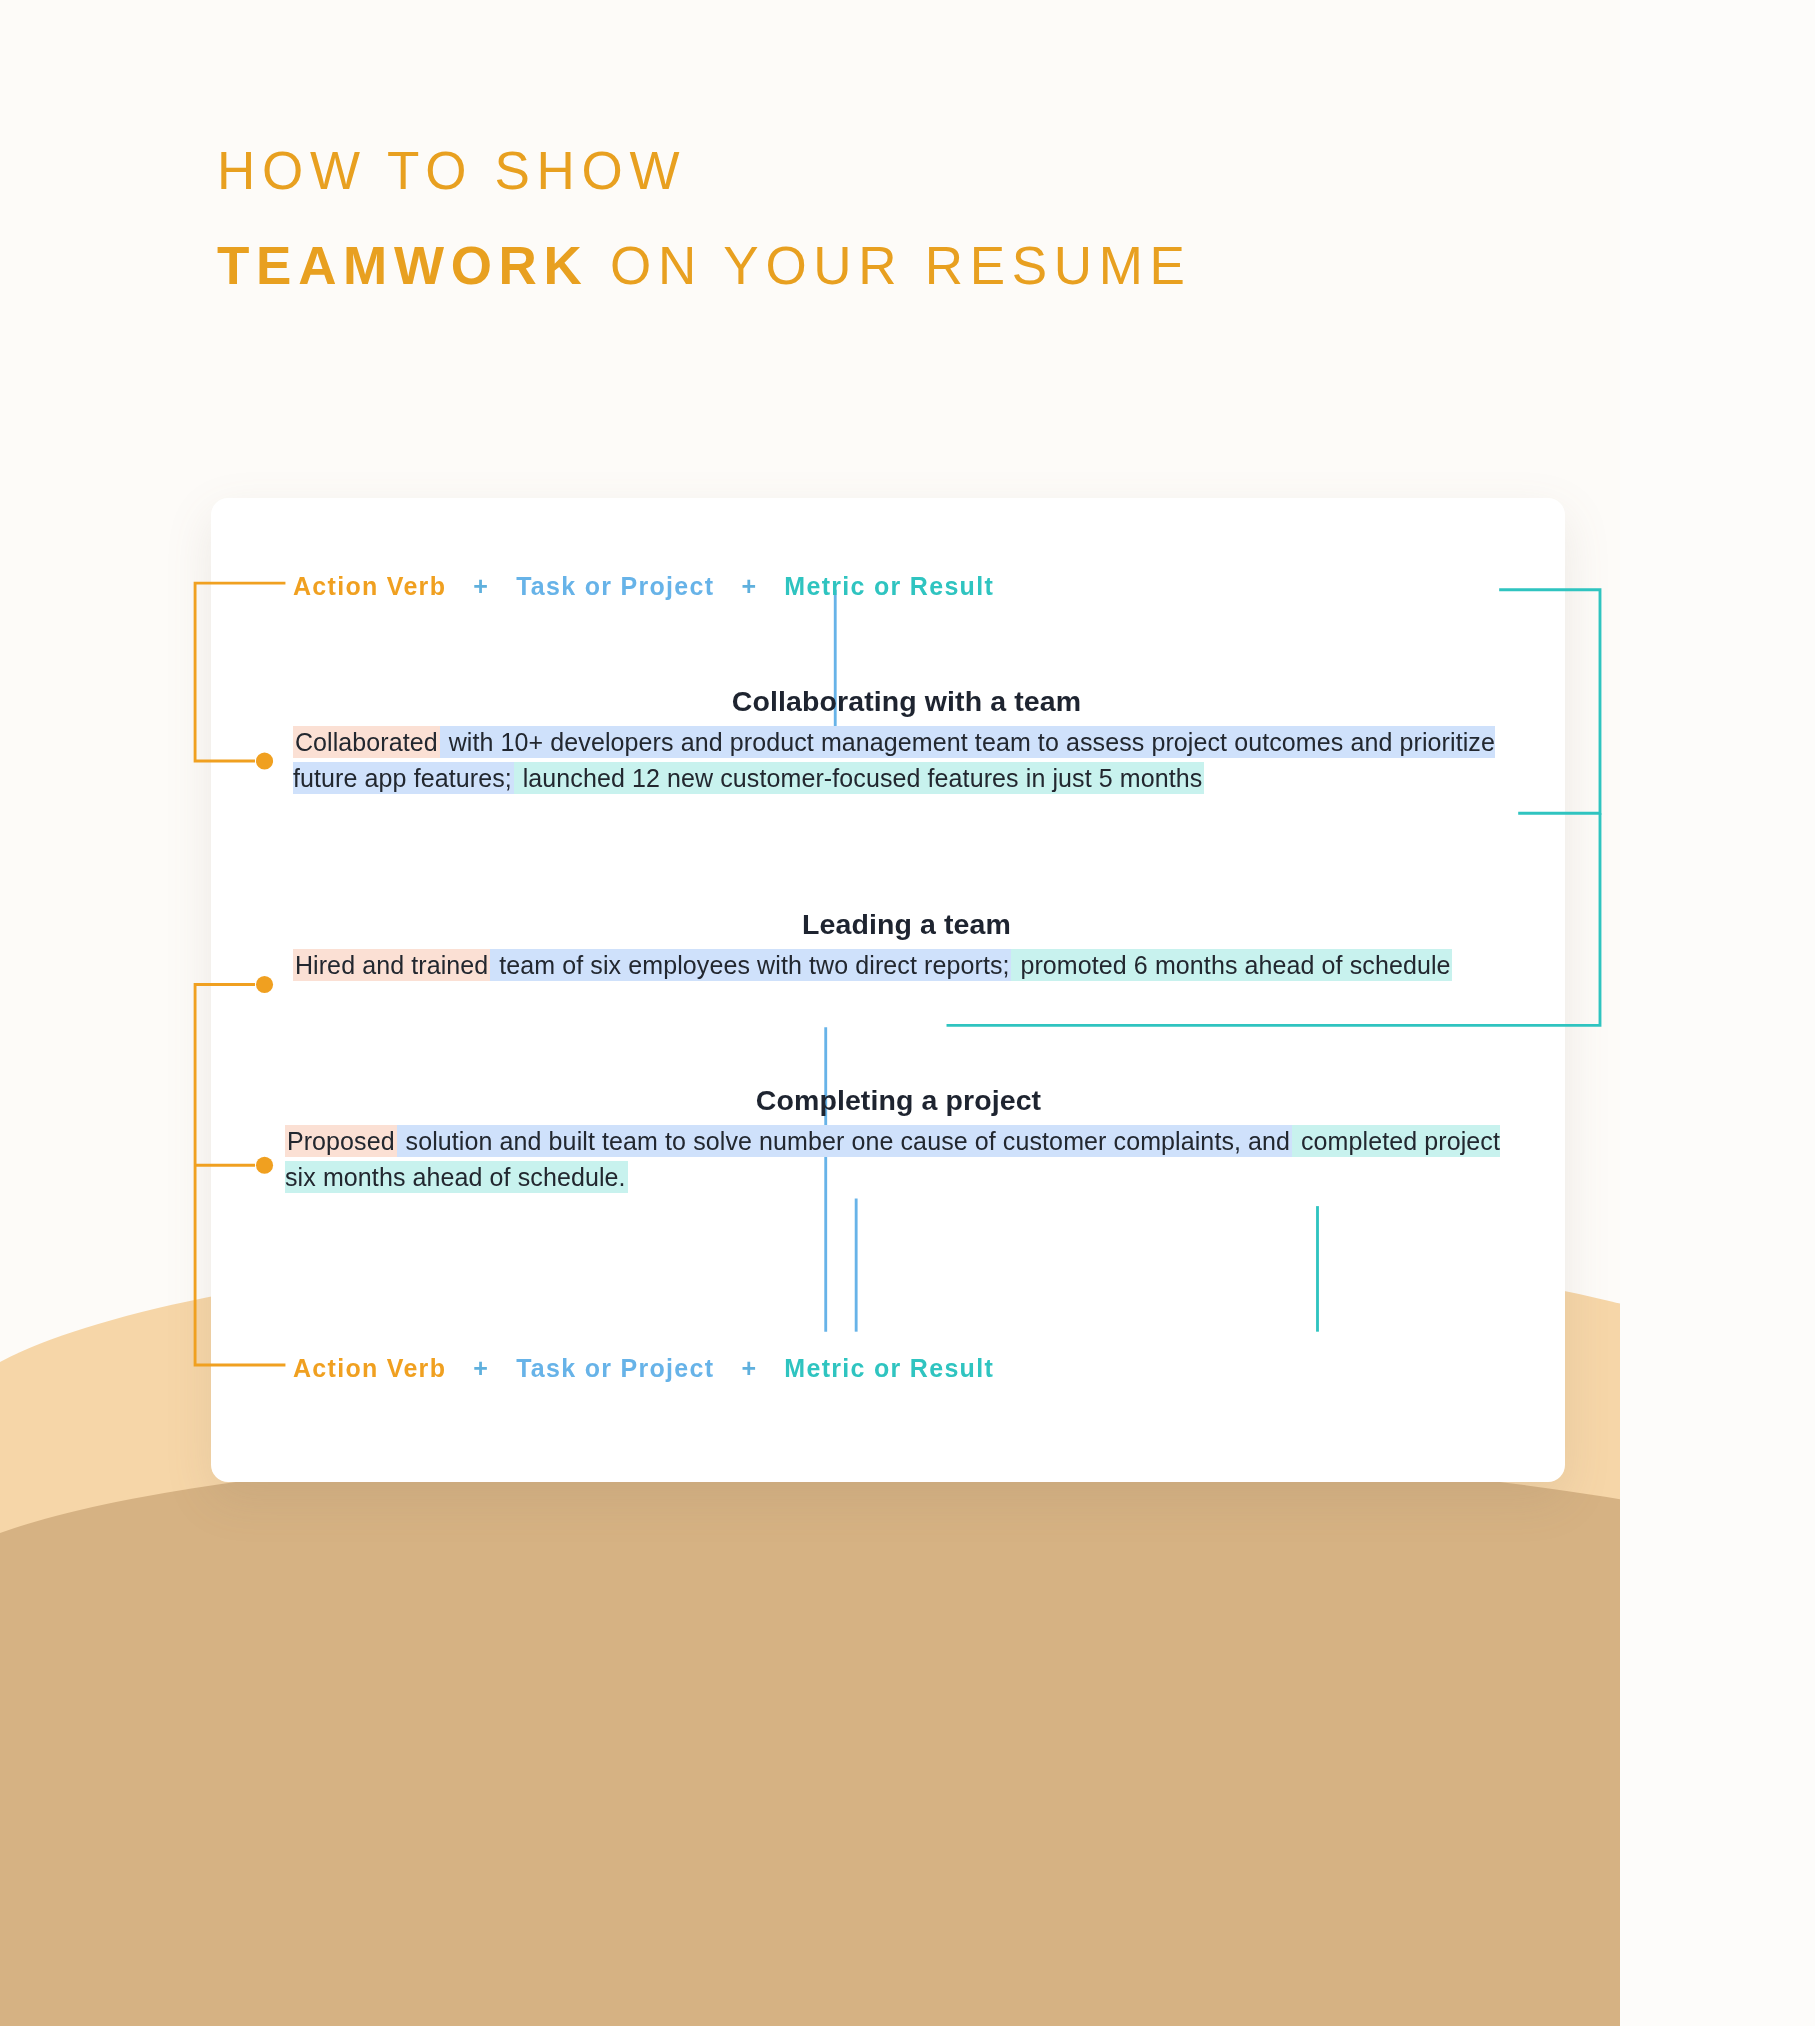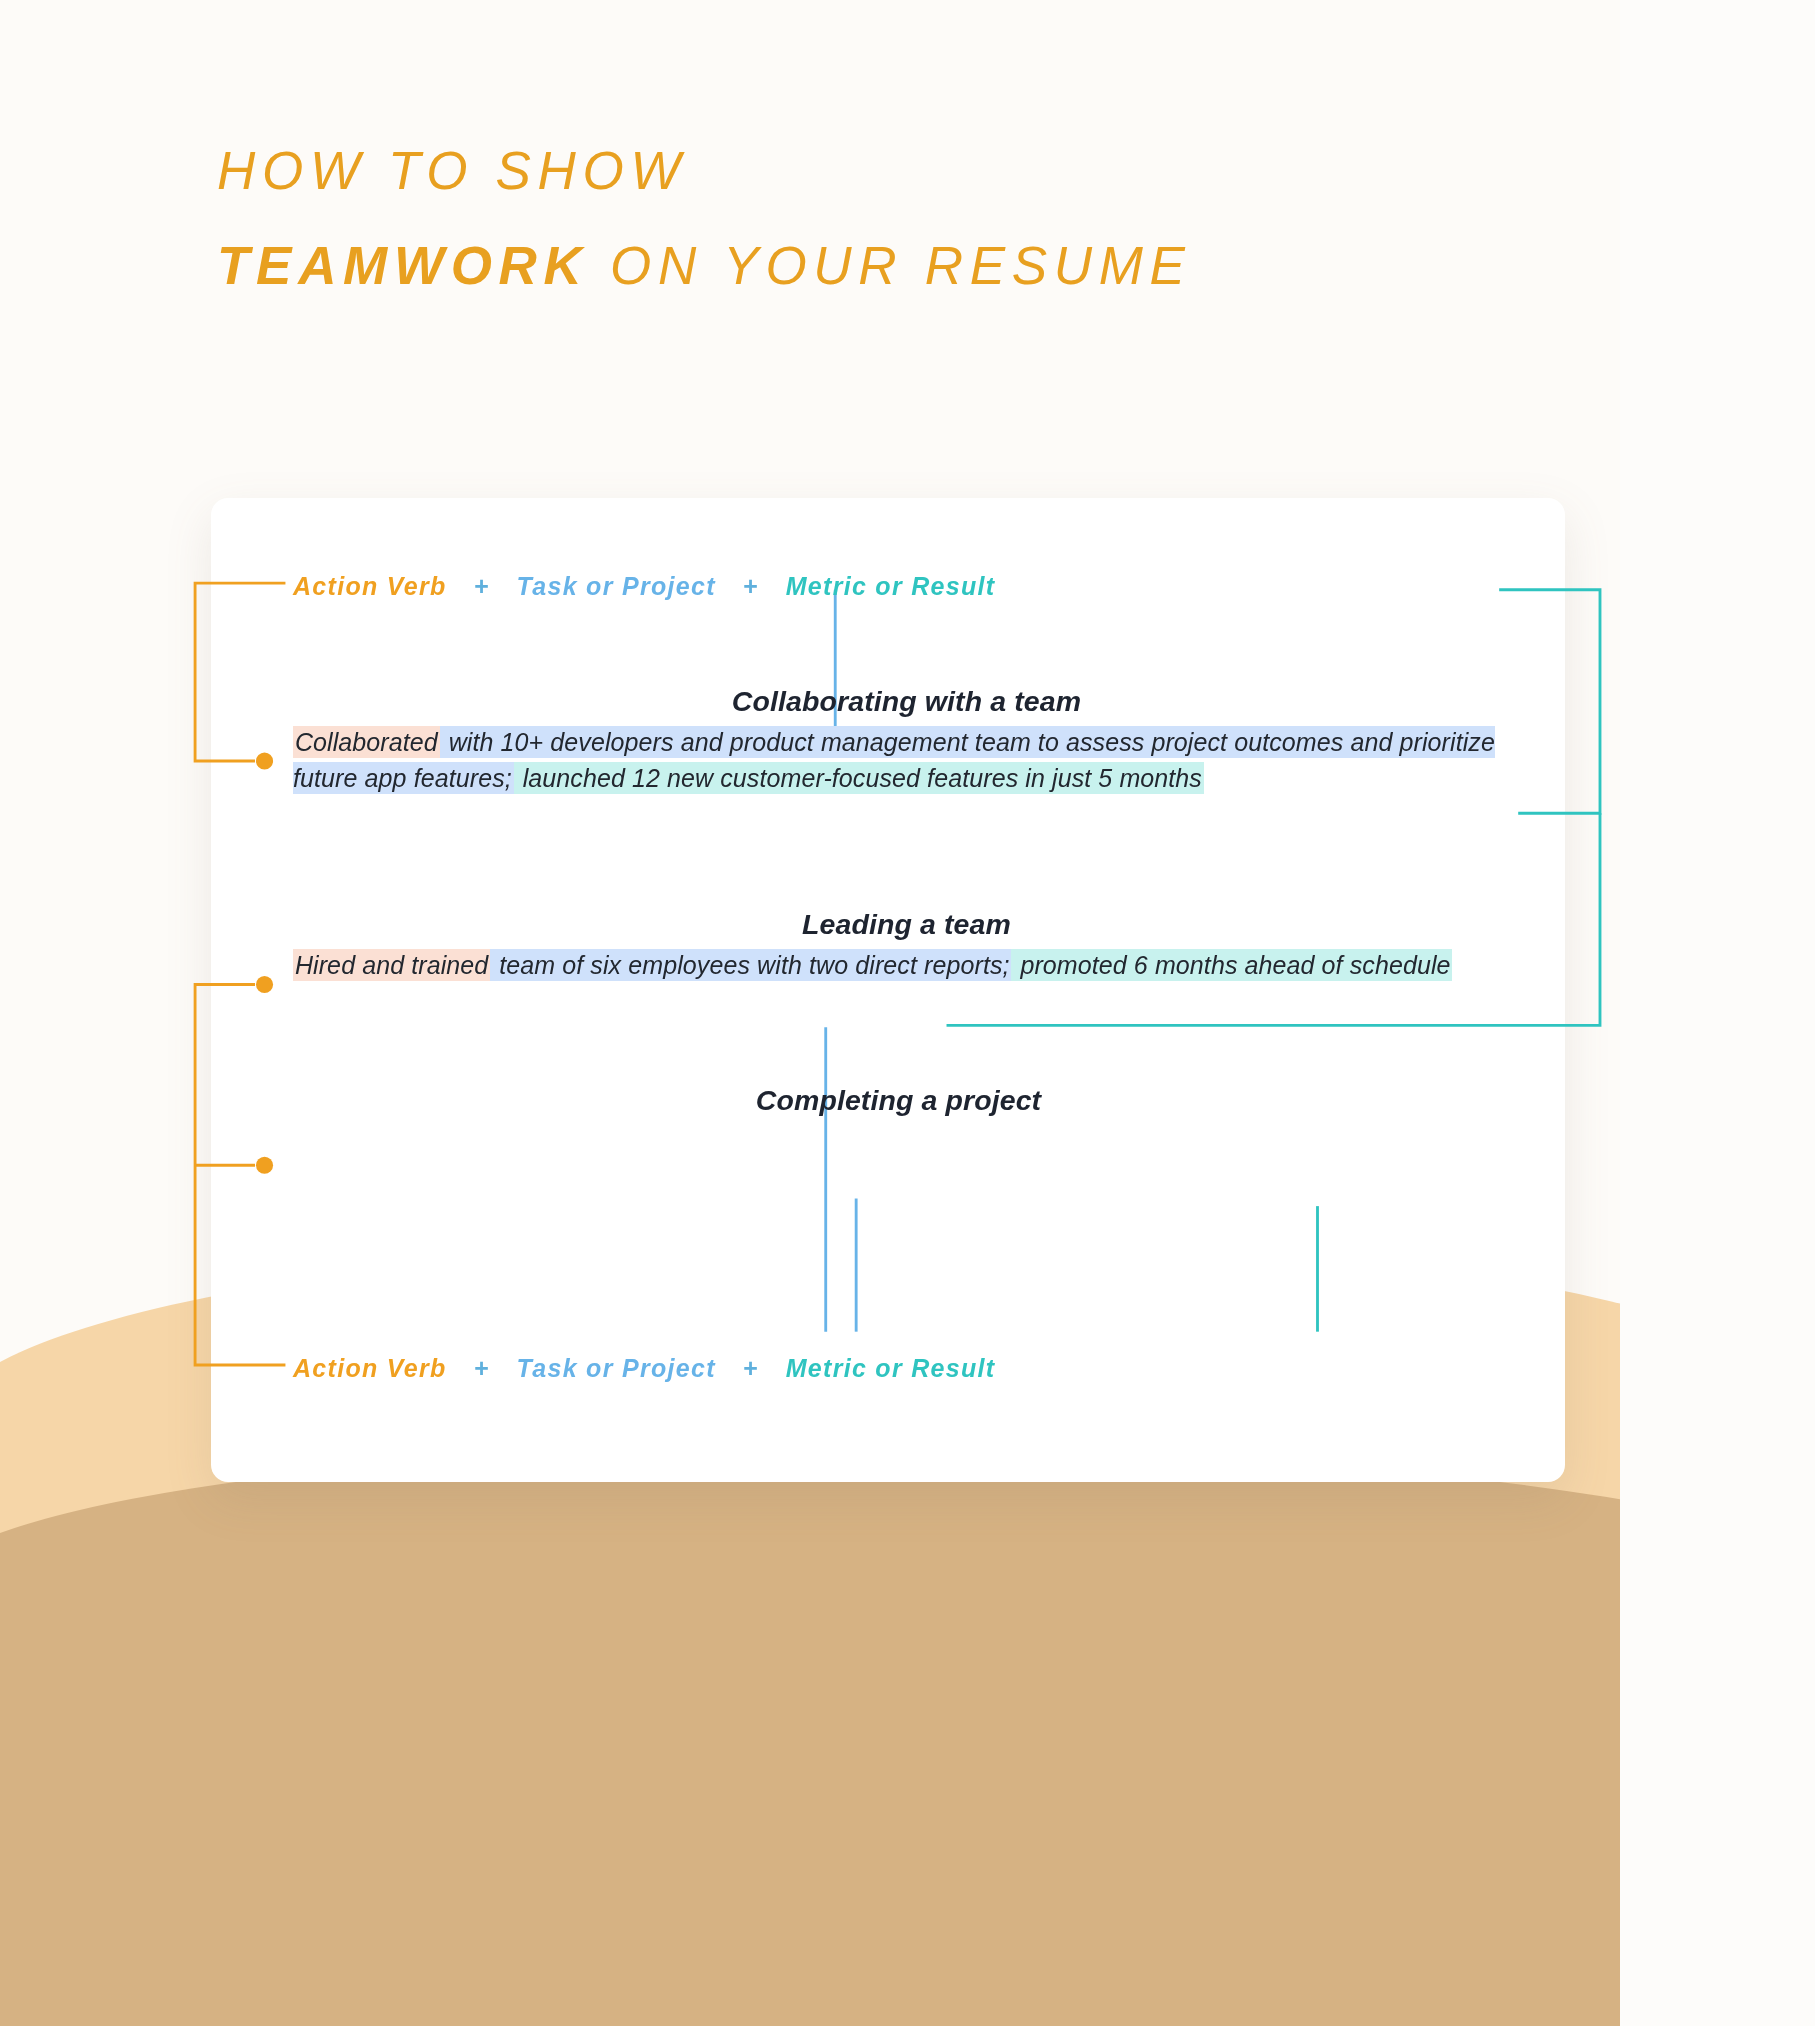--- a/index.html
+++ b/index.html
@@ -8,21 +8,20 @@
     width: 1816px; height: 2027px;
     background: #fdfcfa;
     font-family: "Liberation Sans", sans-serif;
     overflow: hidden;
   }
   .page {
     position: relative;
     width: 1620px; height: 2027px;
     background: #fdfbf8;
     overflow: hidden;
-    font-style: italic;
   }
 
   
   .sand-light {
     position: absolute;
     left: -57px; top: 1236px;
     width: 1940px; height: 856px;
     background: #f6d6a8;
     border-radius: 52% 48% 0 0 / 22% 26% 0 0;
     z-index: 0;
@@ -178,20 +177,21 @@
     <div class="block-body"><span class="hl-verb">Collaborated</span><span class="hl-task"> with 10+ developers and product management team to assess project outcomes and prioritize future app features;</span><span class="hl-metric"> launched 12 new customer-focused features in just 5 months</span></div>
   </div>
 
   <div class="block block-2">
     <div class="block-title">Leading a team</div>
     <div class="block-body"><span class="hl-verb">Hired and trained</span><span class="hl-task"> team of six employees with two direct reports;</span><span class="hl-metric"> promoted 6 months ahead of schedule</span></div>
   </div>
 
   <div class="block block-3">
     <div class="block-title">Completing a project</div>
+    <div class="block-body"><span class="hl-verb">Proposed</span><span class="hl-task"> solution and built team to solve number one cause of customer complaints, and</span><span class="hl-metric"> completed project six months ahead of schedule.</span></div>
   </div>
 
   <div class="formula formula-bottom">
     <span class="f-verb">Action Verb</span>
     <span class="f-plus">+</span>
     <span class="f-task">Task or Project</span>
     <span class="f-plus second">+</span>
     <span class="f-metric">Metric or Result</span>
   </div>
 

